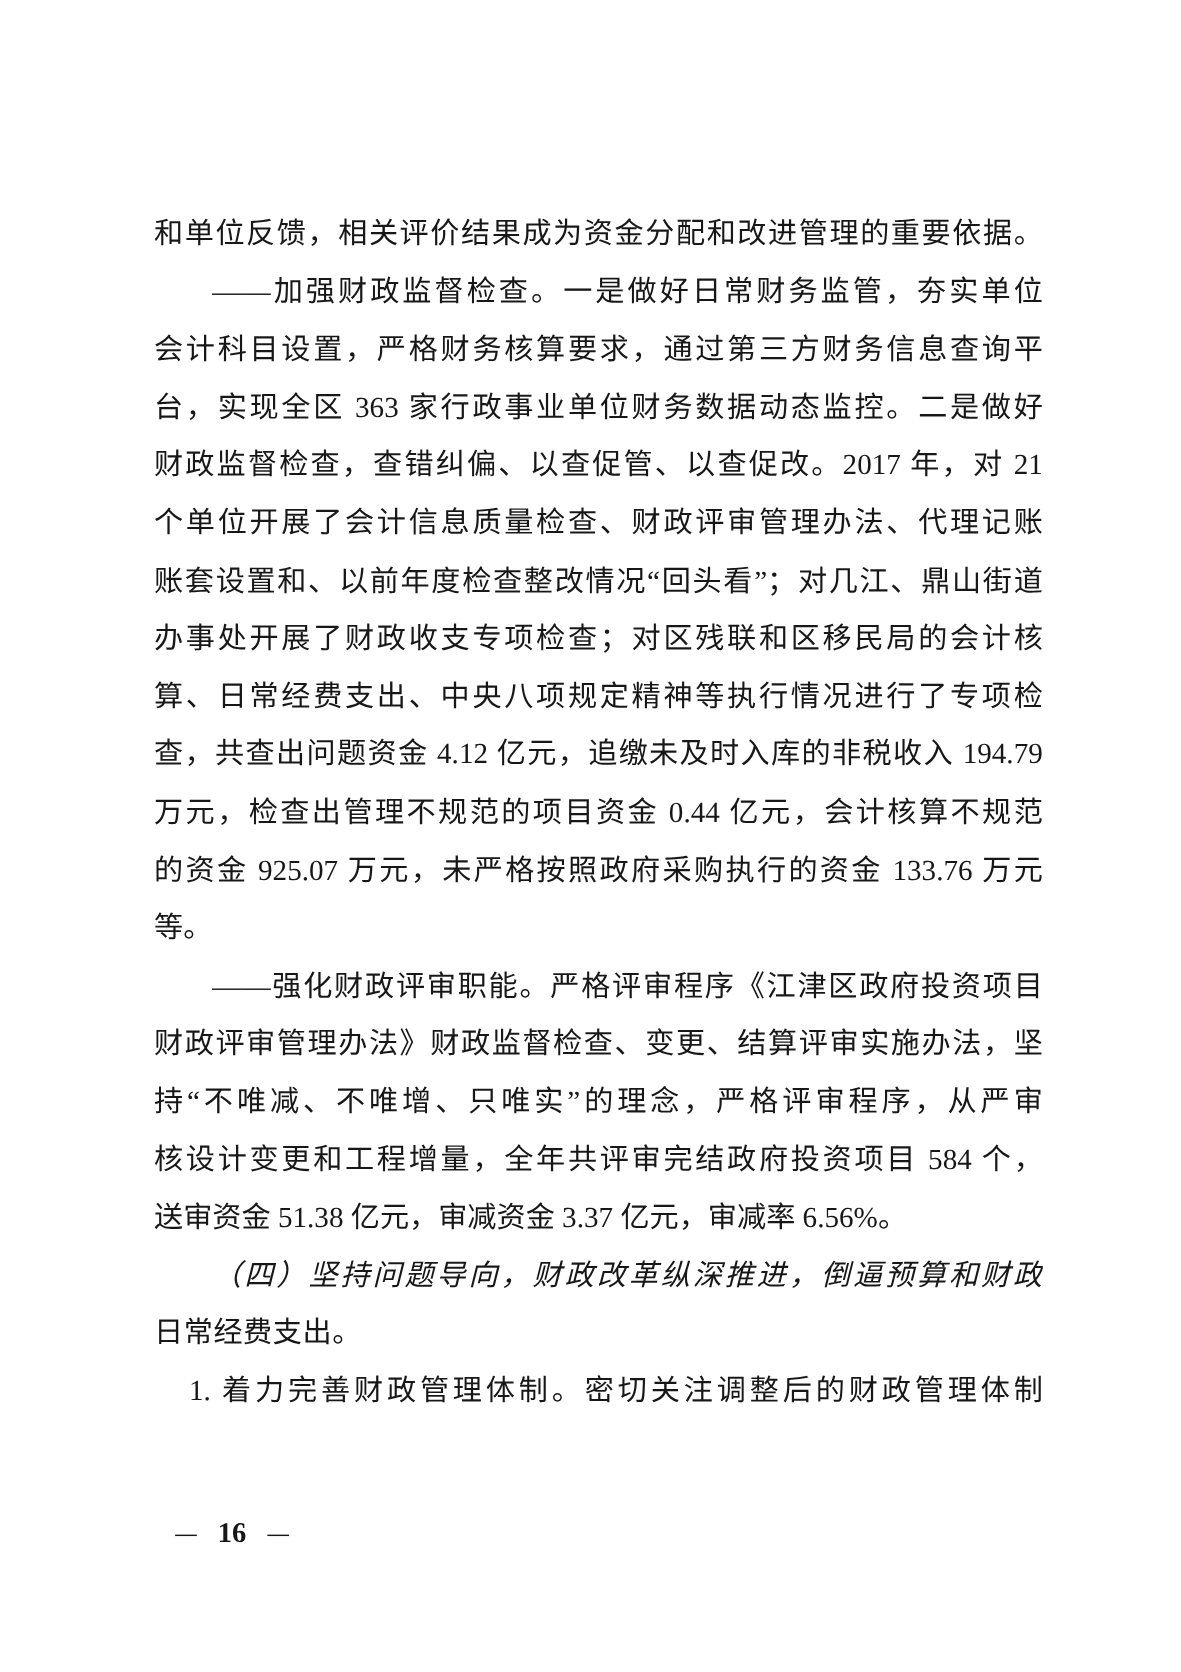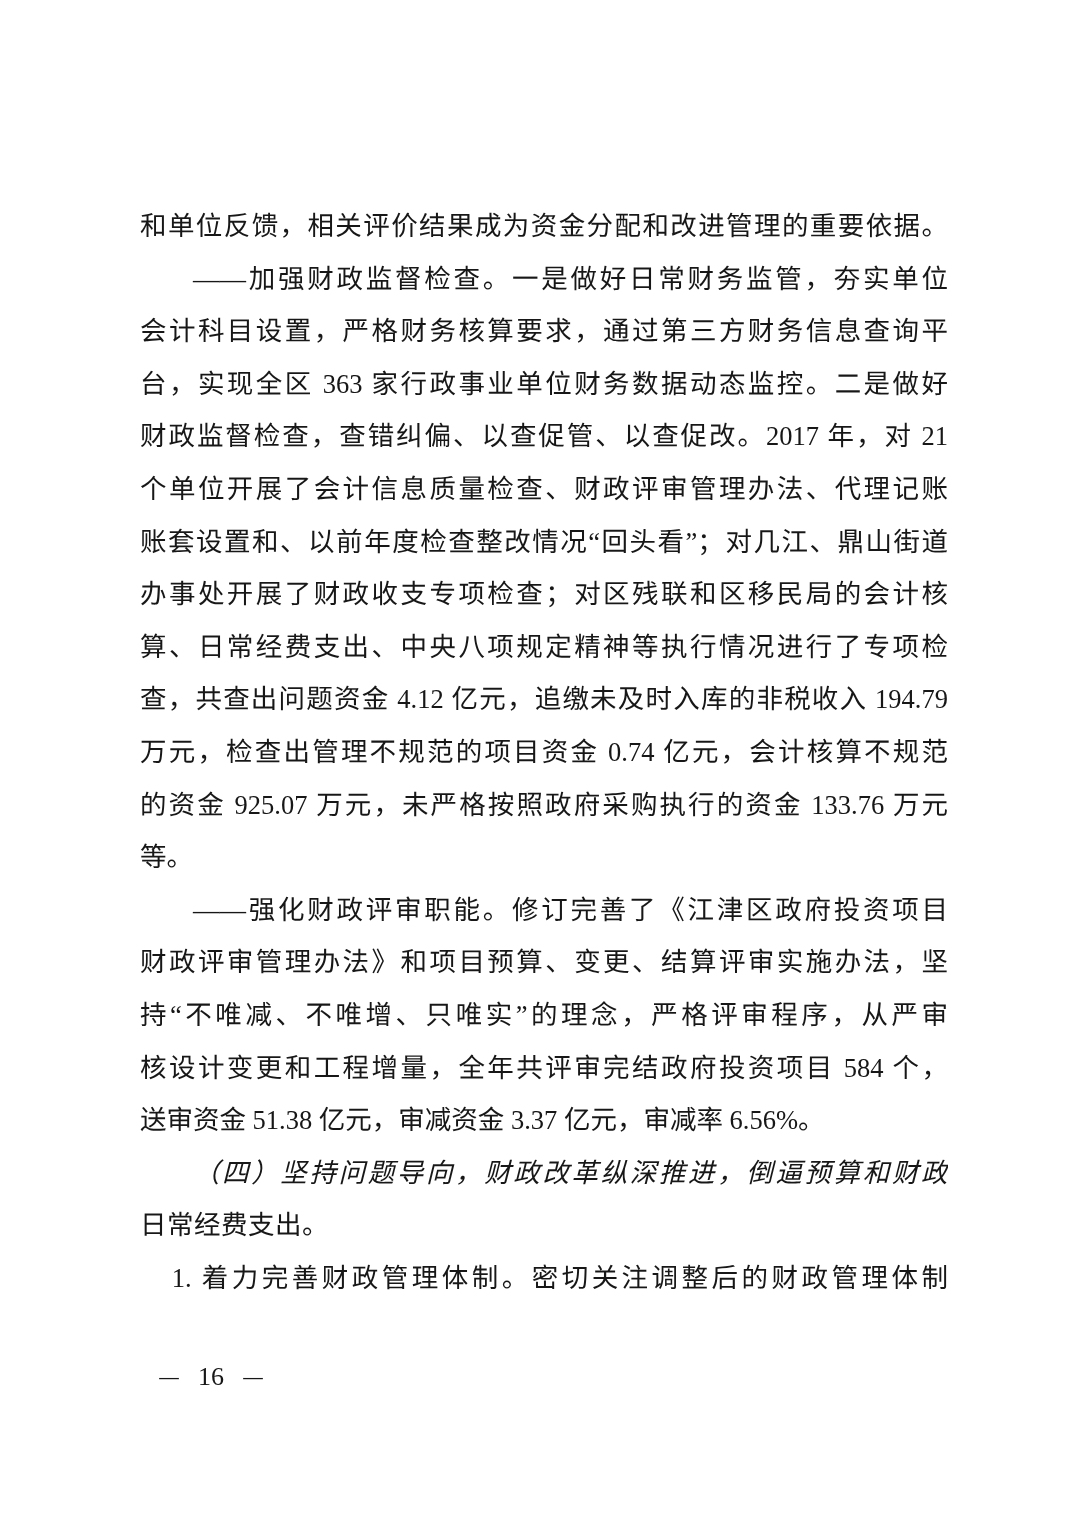--- a/index.html
+++ b/index.html
@@ -16,21 +16,21 @@
     color: #171717;
   }
   .page {
     position: absolute;
     inset: 0;
     background: #ffffff;
   }
   .text-block {
     position: absolute;
     left: 140px;
-    top: 200px;
+    top: 186px;
     width: 808px;
   }
   .line {
     font-size: 26.5px;
     line-height: 52.6px;
     height: 52.6px;
     text-align: justify;
     text-align-last: justify;
     white-space: normal;
     overflow: hidden;
@@ -50,44 +50,45 @@
     line-height: 34px;
     color: #171717;
     display: flex;
     align-items: center;
   }
   .page-footer .dash {
     display: inline-block;
     transform: scaleX(0.75);
   }
   .page-footer .num {
-    margin: 0 16px;
+    margin: 17px 16px;
+    font-weight: bold;
   }
 </style>
 </head>
 <body>
 
 <div class="page">
 
   <main class="text-block" id="lines-container">
       <div class="line">和单位反馈，相关评价结果成为资金分配和改进管理的重要依据。</div>
       <div class="line" style="padding-left: 2em;">——加强财政监督检查。一是做好日常财务监管，夯实单位</div>
       <div class="line">会计科目设置，严格财务核算要求，通过第三方财务信息查询平</div>
       <div class="line">台，实现全区 363 家行政事业单位财务数据动态监控。二是做好</div>
       <div class="line">财政监督检查，查错纠偏、以查促管、以查促改。2017 年，对 21</div>
       <div class="line">个单位开展了会计信息质量检查、财政评审管理办法、代理记账</div>
       <div class="line">账套设置和、以前年度检查整改情况“回头看”；对几江、鼎山街道</div>
       <div class="line">办事处开展了财政收支专项检查；对区残联和区移民局的会计核</div>
       <div class="line">算、日常经费支出、中央八项规定精神等执行情况进行了专项检</div>
       <div class="line">查，共查出问题资金 4.12 亿元，追缴未及时入库的非税收入 194.79</div>
-      <div class="line">万元，检查出管理不规范的项目资金 0.74 亿元，会计核算不规范</div>
+      <div class="line">万元，检查出管理不规范的项目资金 0.44 亿元，会计核算不规范</div>
       <div class="line">的资金 925.07 万元，未严格按照政府采购执行的资金 133.76 万元</div>
       <div class="line no-fill">等。</div>
-      <div class="line" style="padding-left: 2em;">——强化财政评审职能。修订完善了《江津区政府投资项目</div>
-      <div class="line">财政评审管理办法》和项目预算、变更、结算评审实施办法，坚</div>
+      <div class="line" style="padding-left: 2em;">——强化财政评审职能。严格评审程序《江津区政府投资项目</div>
+      <div class="line">财政评审管理办法》财政监督检查、变更、结算评审实施办法，坚</div>
       <div class="line">持“不唯减、不唯增、只唯实”的理念，严格评审程序，从严审</div>
       <div class="line">核设计变更和工程增量，全年共评审完结政府投资项目 584 个，</div>
       <div class="line no-fill">送审资金 51.38 亿元，审减资金 3.37 亿元，审减率 6.56%。</div>
       <div class="line kai" style="padding-left: 2em; font-style: italic;">（四）坚持问题导向，财政改革纵深推进，倒逼预算和财政</div>
       <div class="line no-fill kai">日常经费支出。</div>
       <div class="line" style="padding-left: 1.2em;">1. 着力完善财政管理体制。密切关注调整后的财政管理体制</div>
     </main>
 
   <footer class="page-footer">
     <span class="dash">—</span>

